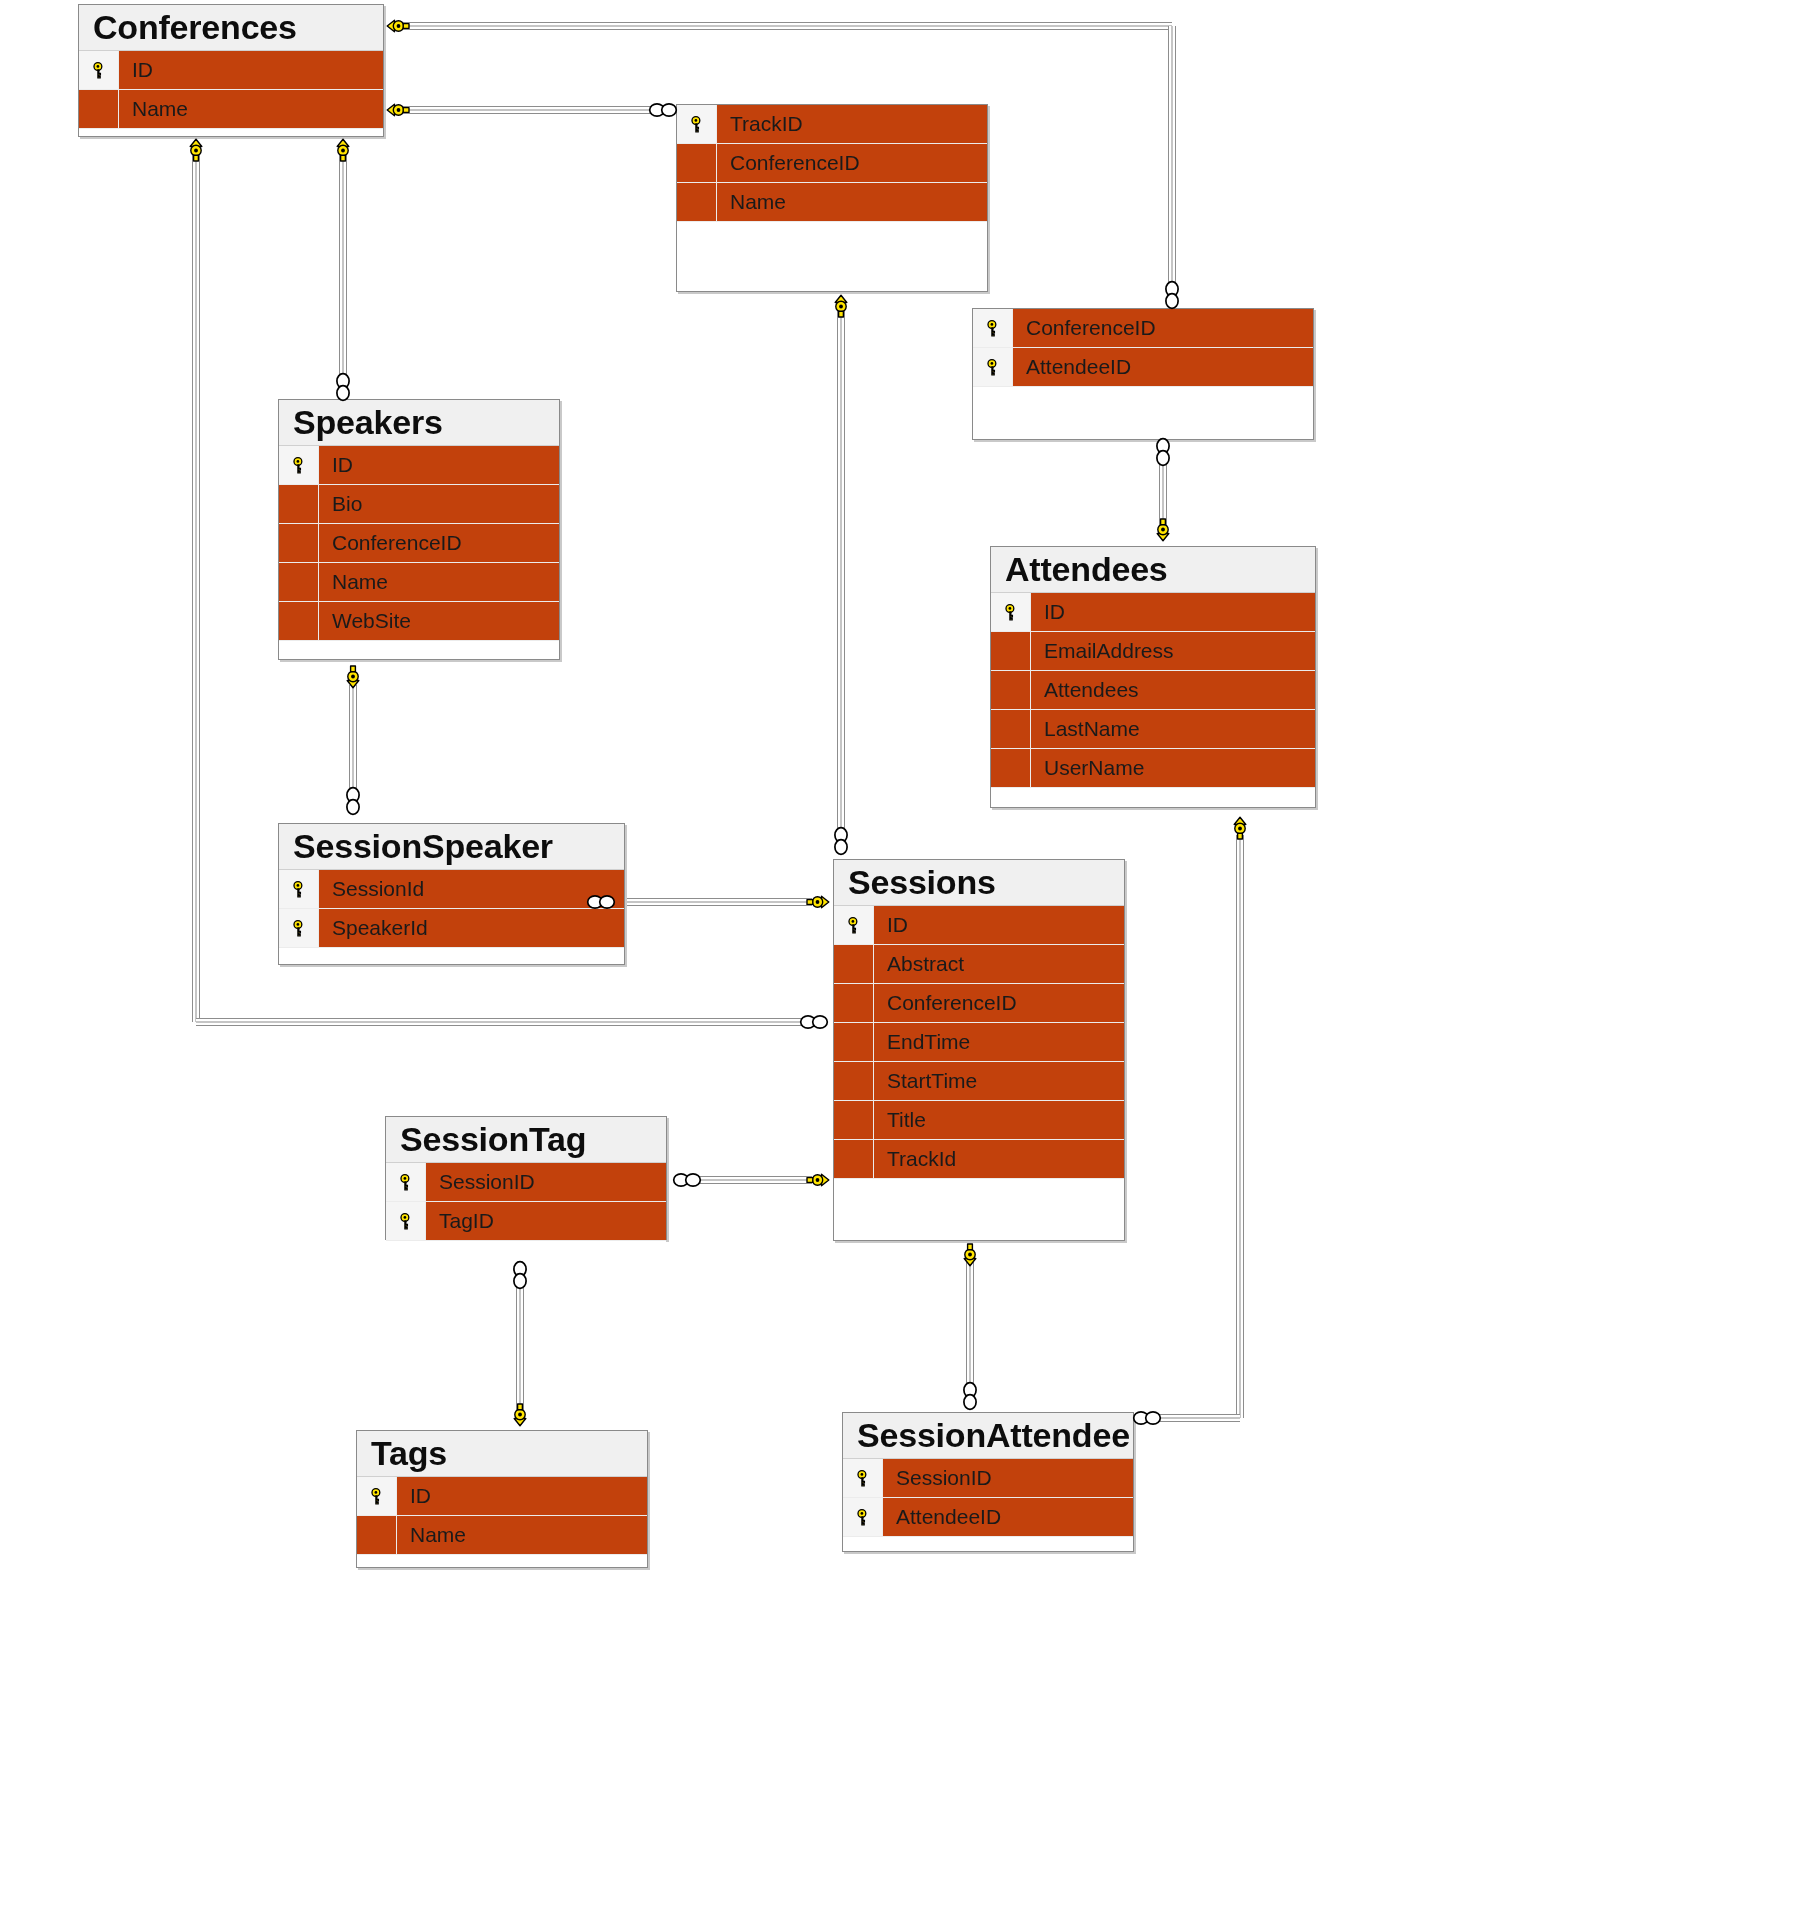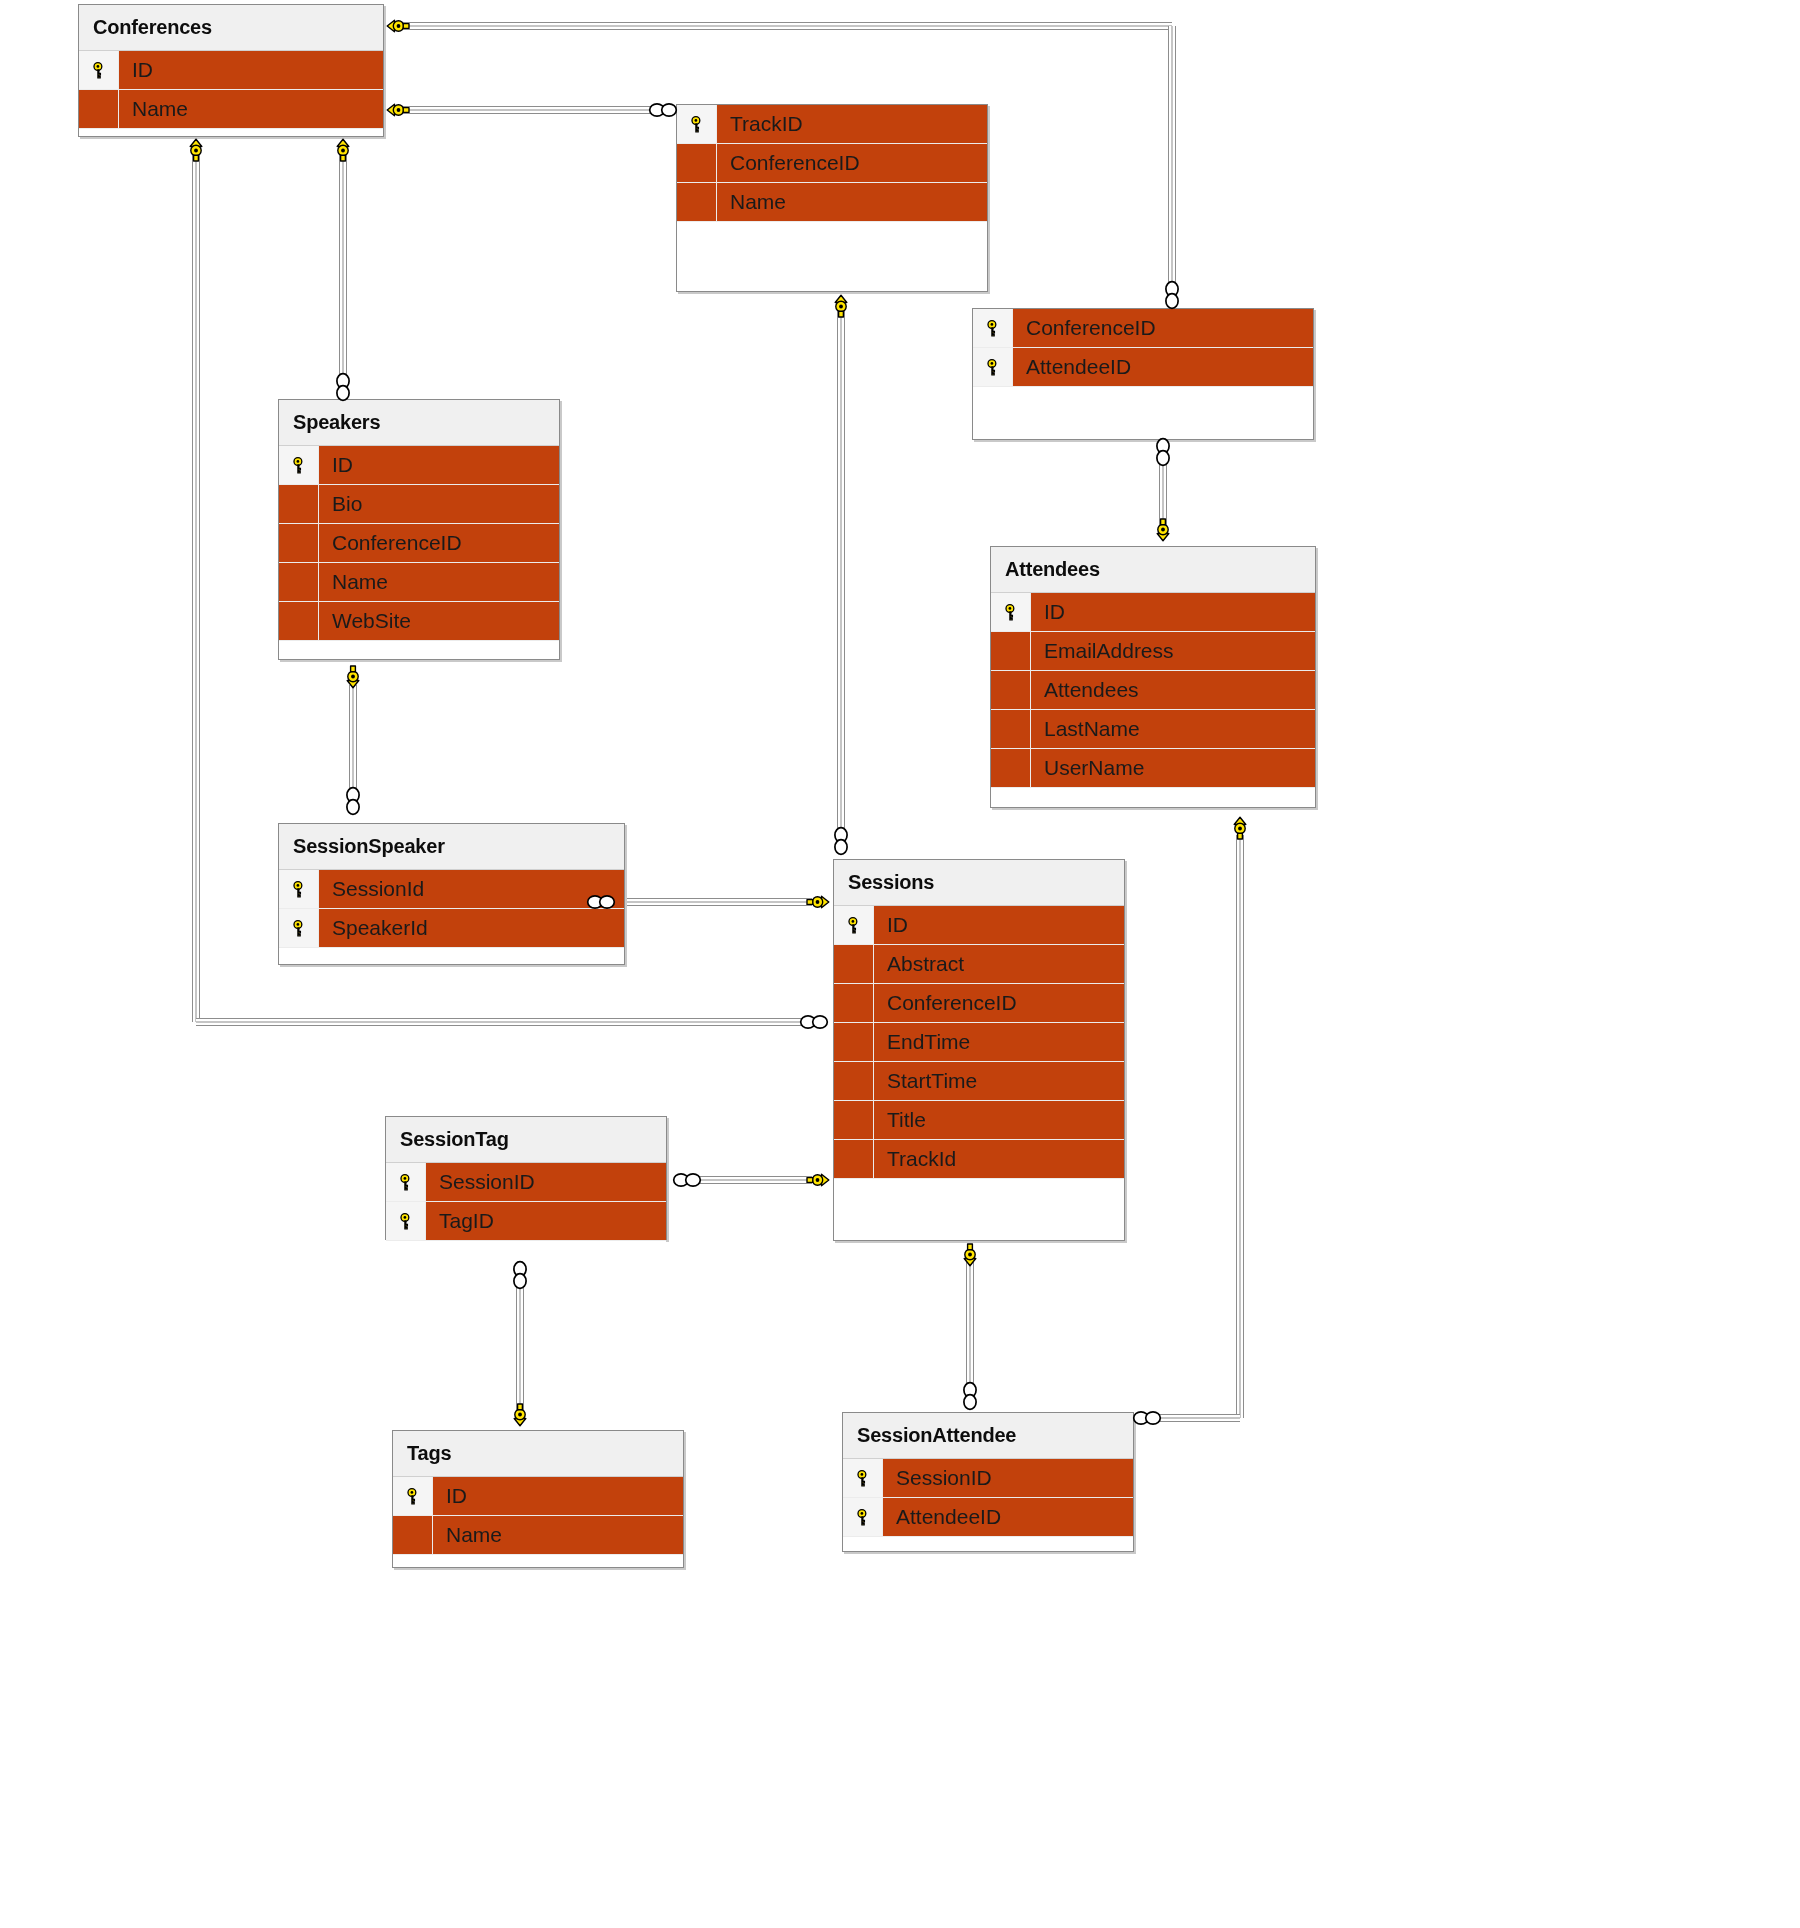--- a/index.html
+++ b/index.html
@@ -26,21 +26,21 @@
   }
   .entity-title{
     box-sizing:border-box;
     height:46px;
     background:#f0f0f0;
     border-bottom:1px solid #d0d0d0;
     display:flex;
     align-items:center;
     padding-left:14px;
     font-weight:bold;
-    font-size:20px;
+    font-size:34px;
     color:#0d0d0d;
     letter-spacing:-0.2px;
     white-space:nowrap;
   }
   .fields{
     box-sizing:border-box;
     padding:0;
     margin:0;
     list-style:none;
     background:#c2410c;
@@ -511,21 +511,21 @@
                   <path d="M7.5 7.6 L7.5 14.2 L9.4 14.2 L9.4 12.9 L8.3 12.9 L8.3 11.7 L9.6 11.7 L9.6 10.4 L8.3 10.4 L8.3 7.6 Z"></path>
                 </g>
                 <circle cx="7.5" cy="4.6" r="1.15" fill="#000"></circle>
               </svg>
             </span>
             <span class="field-label">TagID</span>
           </li>
         </ul>
         <div class="entity-filler" style="height: 14px;"></div>
       </div>
-      <div class="entity" style="left: 356px; top: 1430px; width: 292px; height: 138px; margin-left: 36px;">
+      <div class="entity" style="left: 356px; top: 1430px; width: 292px; height: 138px;">
         <div class="entity-title">Tags</div>
         <ul class="fields">
           <li class="field">
             <span class="field-keycell pk">
               <svg class="keyicon" width="19" height="19" viewBox="0 0 16 16">
                 <g stroke="#000" stroke-width="1.1" fill="#ffe400">
                   <circle cx="7.5" cy="4.6" r="3.3"></circle>
                   <path d="M7.5 7.6 L7.5 14.2 L9.4 14.2 L9.4 12.9 L8.3 12.9 L8.3 11.7 L9.6 11.7 L9.6 10.4 L8.3 10.4 L8.3 7.6 Z"></path>
                 </g>
                 <circle cx="7.5" cy="4.6" r="1.15" fill="#000"></circle>

